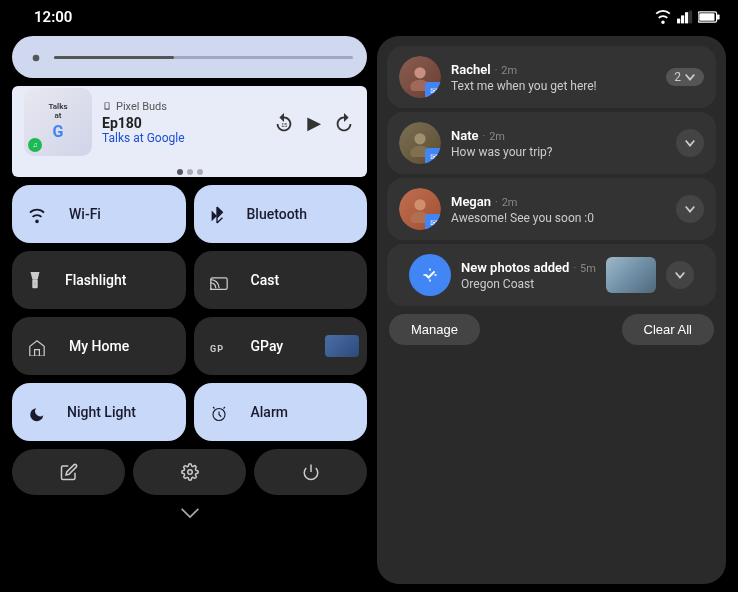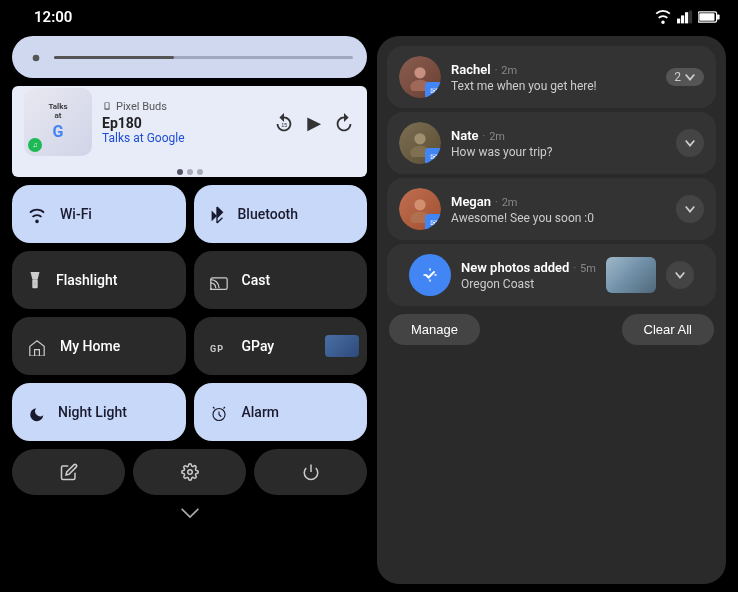--- a/index.html
+++ b/index.html
@@ -211,21 +211,21 @@
       display: grid;
       grid-template-columns: 1fr 1fr;
       gap: 8px;
     }
     .tile {
       background: #2a2a2a;
       border-radius: 18px;
       padding: 14px 16px;
       display: flex;
       align-items: center;
-      gap: 14px;
+      gap: 23px;
       cursor: pointer;
       min-height: 58px;
     }
     .tile.active {
       background: #c8d8f8;
       color: #1a1a2e;
     }
     .tile-label {
       font-size: 14px;
       font-weight: 500;

